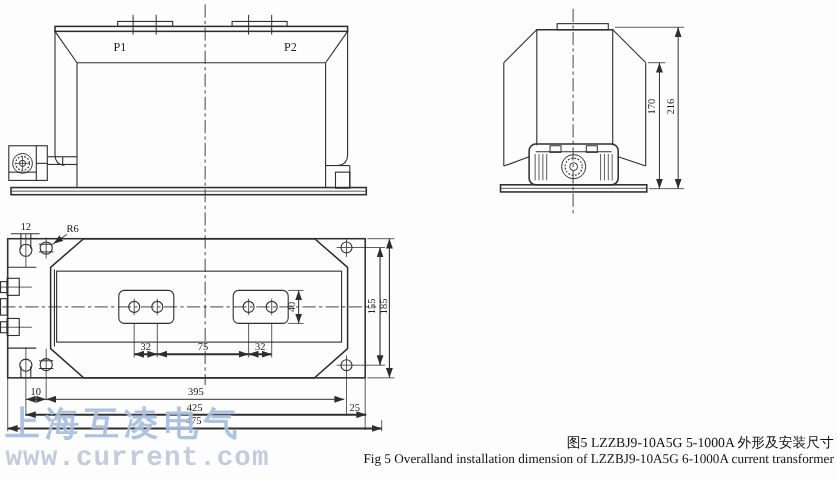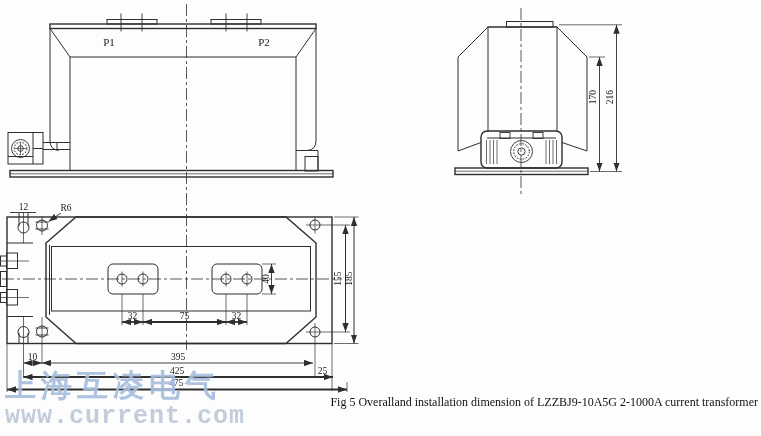--- a/index.html
+++ b/index.html
@@ -227,14 +227,15 @@
     </g>
   </g>
 </svg>
 
 <div class="wm">
   <div class="cn">上海互凌电气</div>
   <div class="url">www.current.com</div>
 </div>
 
 <div class="caption">
-  <div class="en">Fig 5 Overalland installation dimension of LZZBJ9-10A5G 2-1000A  current transformer</div>
+  <div class="zh">图5 LZZBJ9-10A5G  5-1000A 外形及安装尺寸</div>
+  <div class="en">Fig 5 Overalland installation dimension of LZZBJ9-10A5G 6-1000A  current transformer</div>
 </div>
 
 </body></html>

